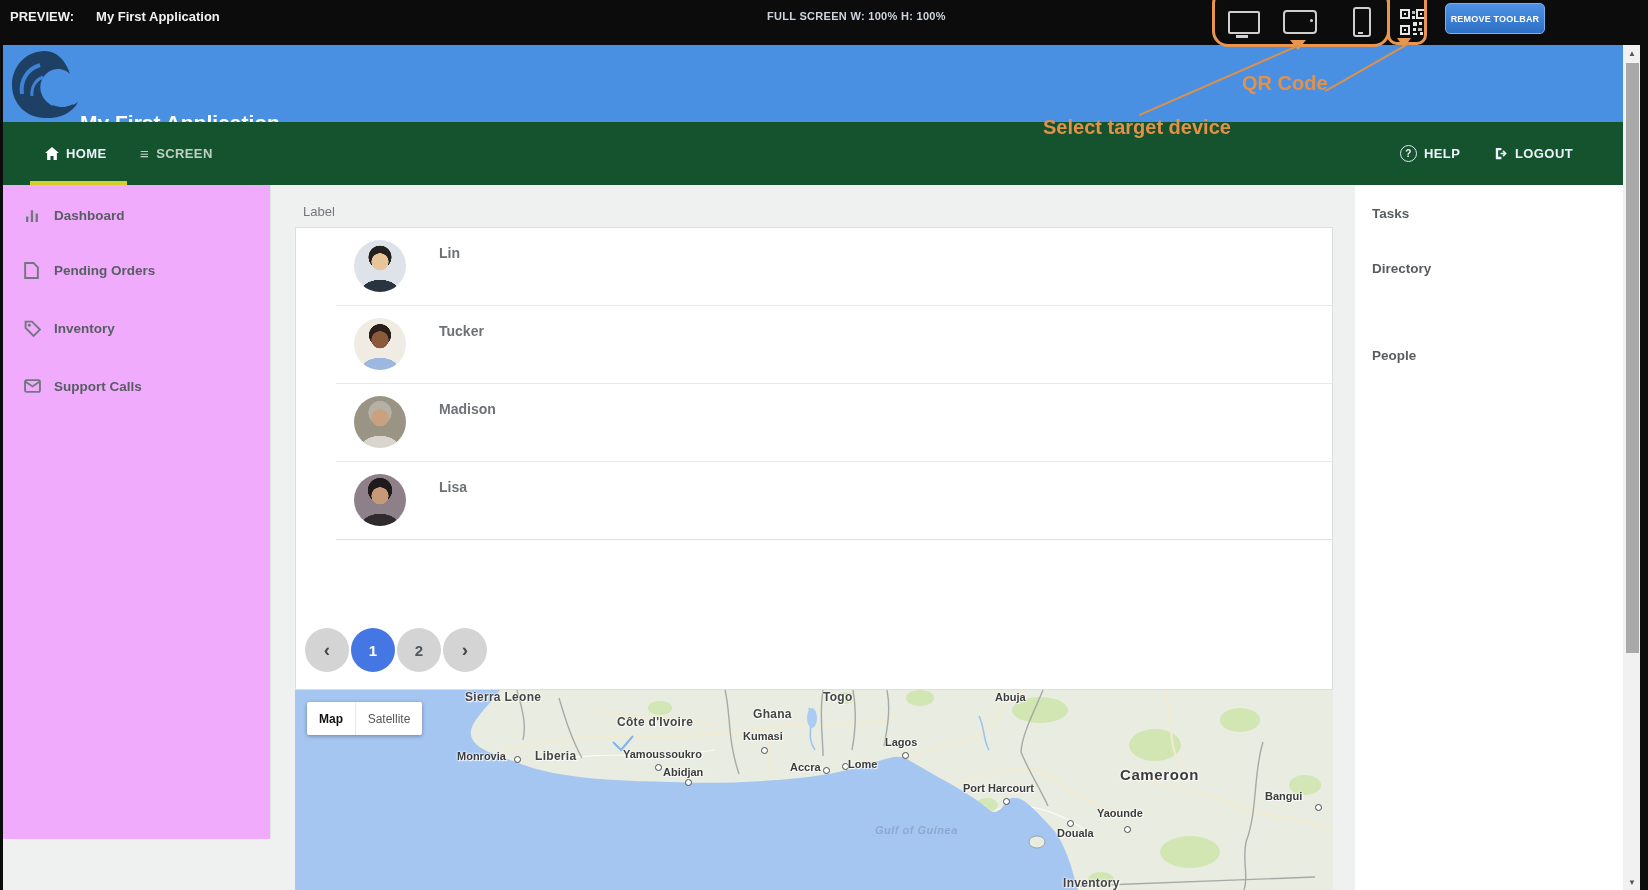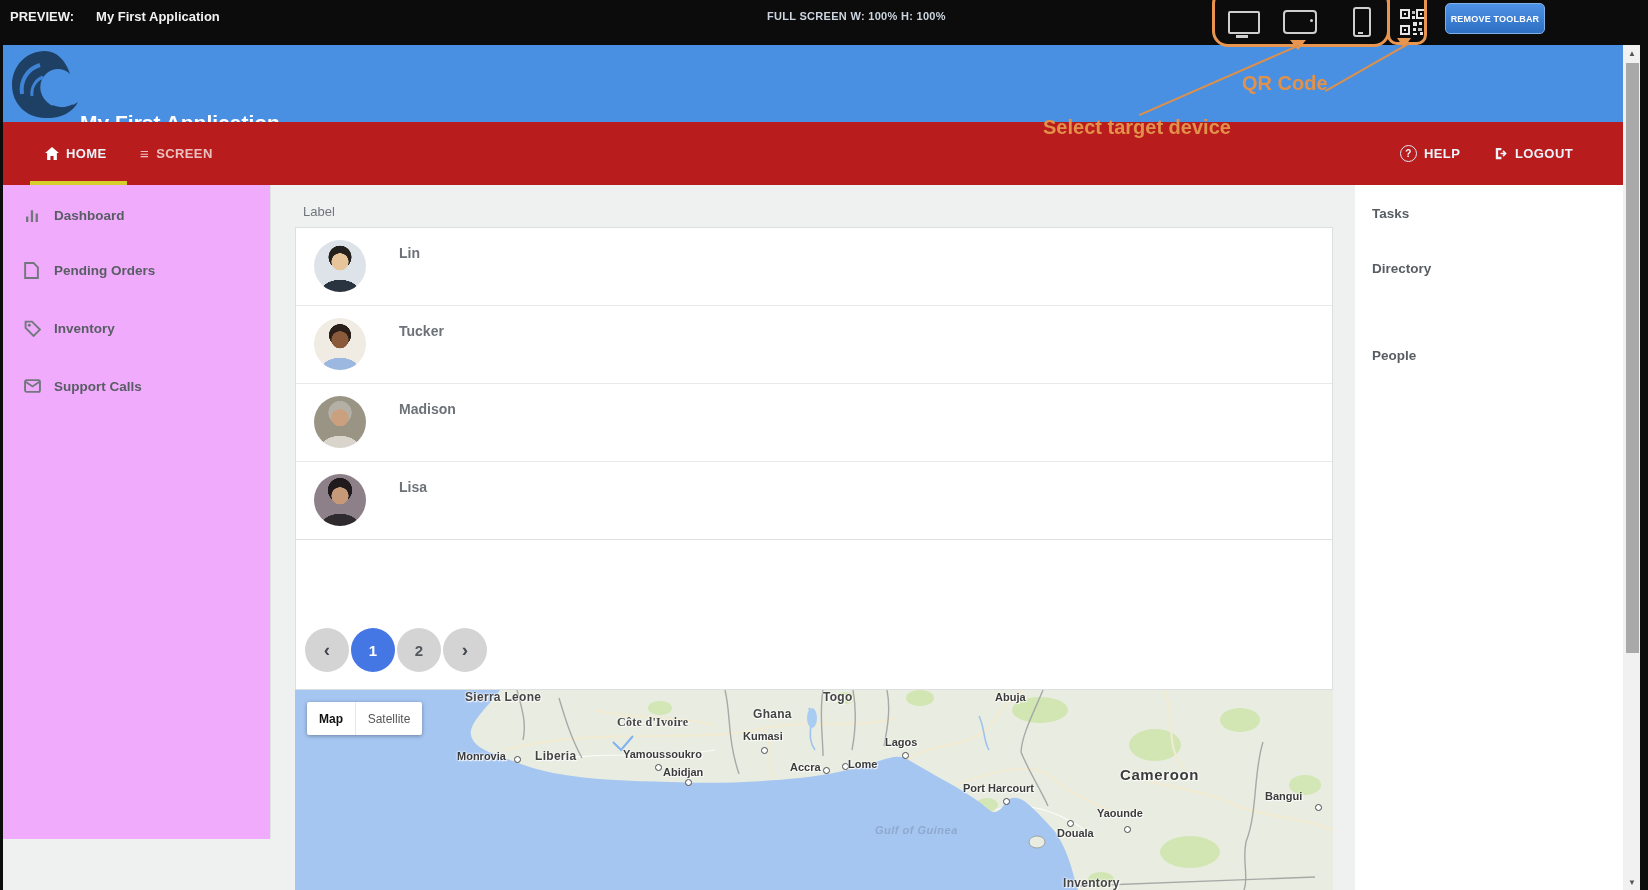--- a/index.html
+++ b/index.html
@@ -33,39 +33,39 @@
   
   .header{left:0;top:45px;width:1623px;height:77px;background:#4a90e2;}
   .app-title{left:80px;top:66px;font-size:21px;font-weight:bold;color:#fff;}
   .search-input{left:933px;top:72px;width:604px;height:30px;background:transparent;border:none;
      border-bottom:1px solid rgba(255,255,255,.8);color:#fff;font-size:14px;outline:none;
      font-family:"Liberation Sans",sans-serif;}
   .search-input::placeholder{color:#fff;opacity:.95;}
   .search-btn{left:1585px;top:75px;width:22px;height:22px;cursor:pointer;}
 
   
-  .nav{left:0;top:122px;width:1623px;height:63px;background:#b91c1c;color:#eef4fc;}
+  .nav{left:0;top:122px;width:1623px;height:63px;background:#14532d;color:#eef4fc;}
   .nav-item{position:absolute;top:0;height:63px;display:flex;align-items:center;gap:7px;
      font-size:13px;font-weight:bold;letter-spacing:.4px;cursor:pointer;}
   .nav-underline{left:30px;top:59px;width:97px;height:4px;background:#d6ce2a;}
   .nav-order{color:rgba(255,255,255,.72);}
   .help-circ{display:inline-flex;width:15px;height:15px;border:1.5px solid #dfeafa;border-radius:50%;
      align-items:center;justify-content:center;font-size:10px;font-weight:bold;}
 
   
   .lsidebar{left:3px;top:185px;width:267px;height:654px;background:#f0abfc;border-right:1px solid #e1e3e4;}
   .side-item{position:absolute;left:0;width:100%;height:34px;display:flex;align-items:center;cursor:pointer;}
   .side-item .sicon{width:18px;margin-left:21px;color:#72777d;display:flex;}
   .side-item .slabel{margin-left:12px;font-size:13.5px;font-weight:bold;color:#585d63;}
   .rsidebar{left:1355px;top:185px;width:268px;height:705px;background:#fff;}
   .rside-label{position:absolute;left:17px;font-size:13.5px;font-weight:bold;color:#585d63;cursor:pointer;}
 
   
   .list-title{left:303px;top:204px;font-size:13px;color:#70767c;}
-  .card{left:295px;top:227px;width:1038px;height:463px;background:#fff;border:1px solid #dcdedf;box-sizing:border-box;}
+  .card{left:295px;top:227px;width:1038px;height:463px;background:#fff;border:1px solid #dcdedf;box-sizing:border-box;padding-left:40px;}
   .prow{position:relative;width:100%;height:77px;border-bottom:1px solid #e9e9e9;cursor:pointer;background:#fff;}
   .pname{position:absolute;left:103px;top:17px;font-size:14px;font-weight:600;color:#6d7278;}
   .avatar{position:absolute;left:18px;top:12px;width:52px;height:52px;border-radius:50%;overflow:hidden;}
   .av0{background:radial-gradient(ellipse 62% 42% at 50% 102%,#2a3340 0 60%,transparent 61%),
        radial-gradient(circle at 50% 42%,#e8c49a 0 21%,transparent 22%),
        radial-gradient(circle at 50% 33%,#23201d 0 26%,transparent 27%),#dde3e9;}
   .av1{background:radial-gradient(ellipse 62% 42% at 50% 102%,#9db8e0 0 60%,transparent 61%),
        radial-gradient(circle at 50% 42%,#8a5a3b 0 21%,transparent 22%),
        radial-gradient(circle at 50% 33%,#2b2019 0 25%,transparent 26%),#f0ece4;}
   .av2{background:radial-gradient(ellipse 62% 42% at 50% 102%,#d9d5cc 0 60%,transparent 61%),
@@ -337,21 +337,21 @@
     <span class="m-dot" style="left:607px;top:62px;"></span>
     <span class="m-dot" style="left:708px;top:108px;"></span>
     <span class="m-dot" style="left:829px;top:136px;"></span>
     <span class="m-dot" style="left:772px;top:130px;"></span>
     <span class="m-dot" style="left:1020px;top:114px;"></span>
 
     <span class="m-label m-country" style="left:150px;top:0;padding-left:20px;">Sierra Leone</span>
     <span class="m-label m-country" style="left:528px;top:0;">Togo</span>
     <span class="m-label m-city" style="left:700px;top:1px;">Abuja</span>
     <span class="m-label m-country" style="left:458px;top:17px;">Ghana</span>
-    <span class="m-label m-country" style="left:322px;top:25px;font-family:Liberation Serif, serif;">Côte d'Ivoire</span>
+    <span class="m-label m-country" style="left:322px;top:25px;">Côte d'Ivoire</span>
     <span class="m-label m-city" style="left:448px;top:40px;">Kumasi</span>
     <span class="m-label m-city" style="left:328px;top:58px;">Yamoussoukro</span>
     <span class="m-label m-city" style="left:162px;top:60px;">Monrovia</span>
     <span class="m-label m-country" style="left:240px;top:59px;">Liberia</span>
     <span class="m-label m-city" style="left:368px;top:76px;">Abidjan</span>
     <span class="m-label m-city" style="left:495px;top:71px;">Accra</span>
     <span class="m-label m-city" style="left:553px;top:68px;">Lome</span>
     <span class="m-label m-city" style="left:590px;top:46px;">Lagos</span>
     <span class="m-label m-city" style="left:668px;top:92px;">Port Harcourt</span>
     <span class="m-label m-country-lg" style="left:825px;top:76px;">Cameroon</span>

